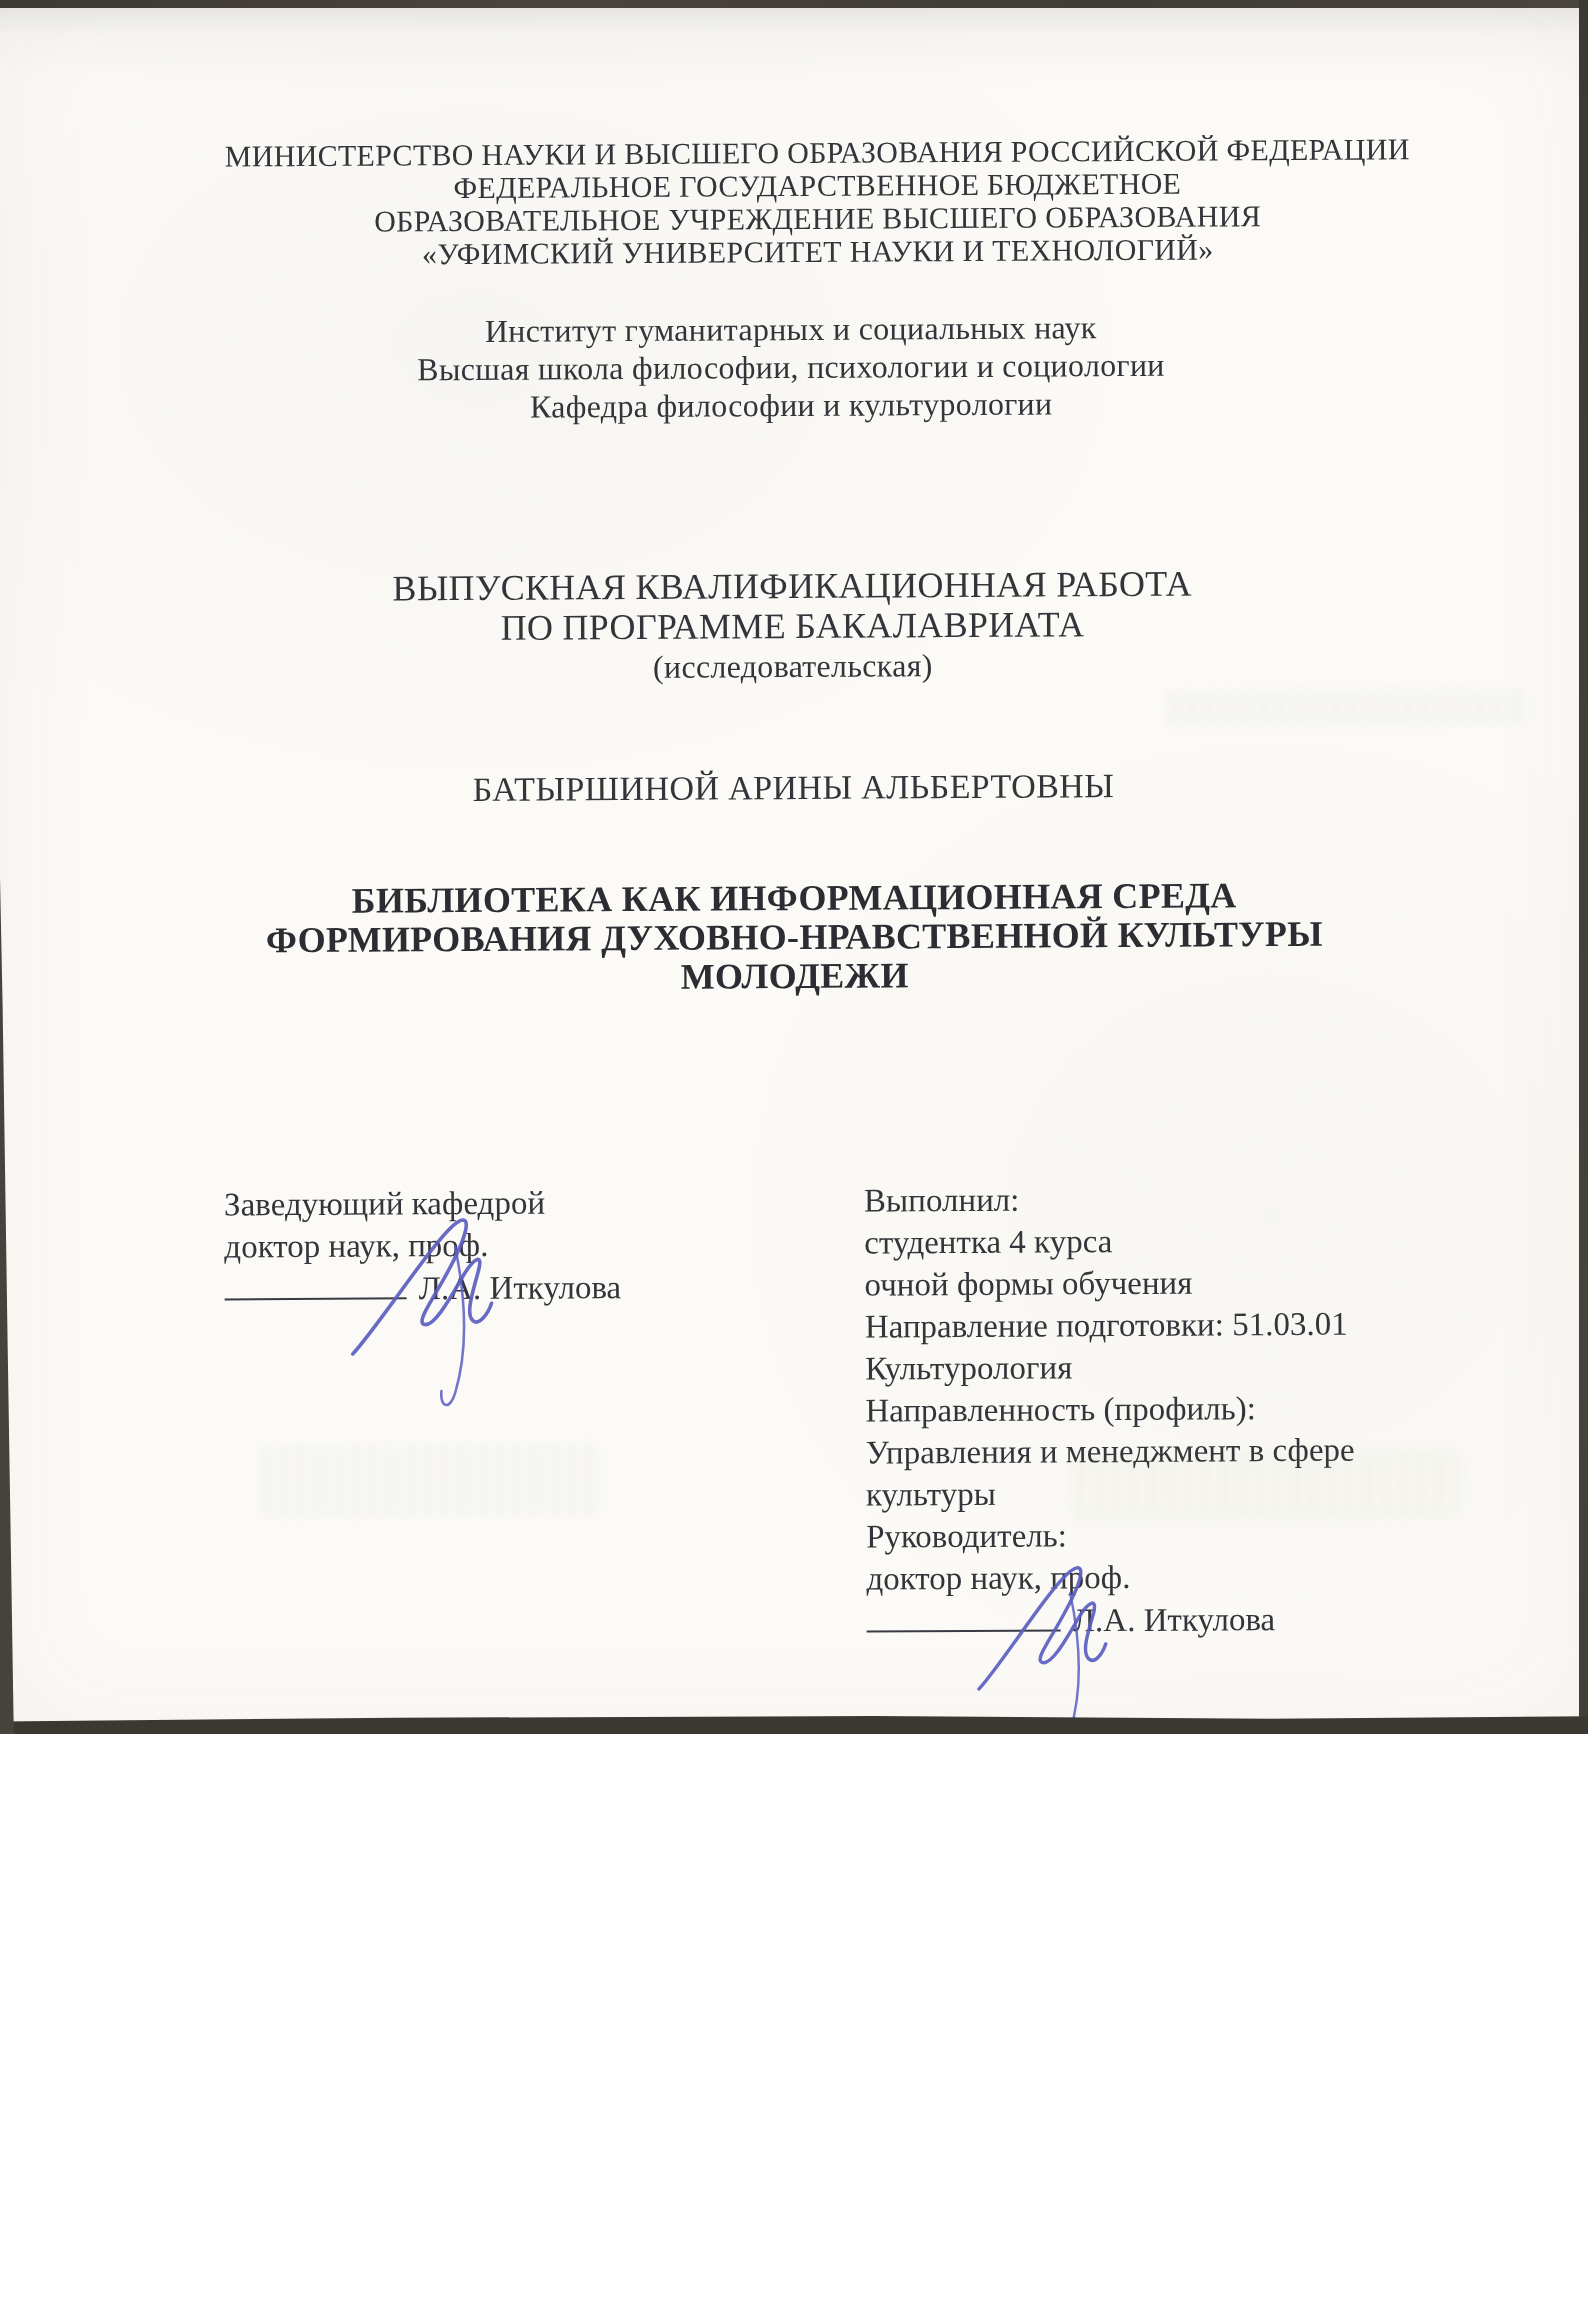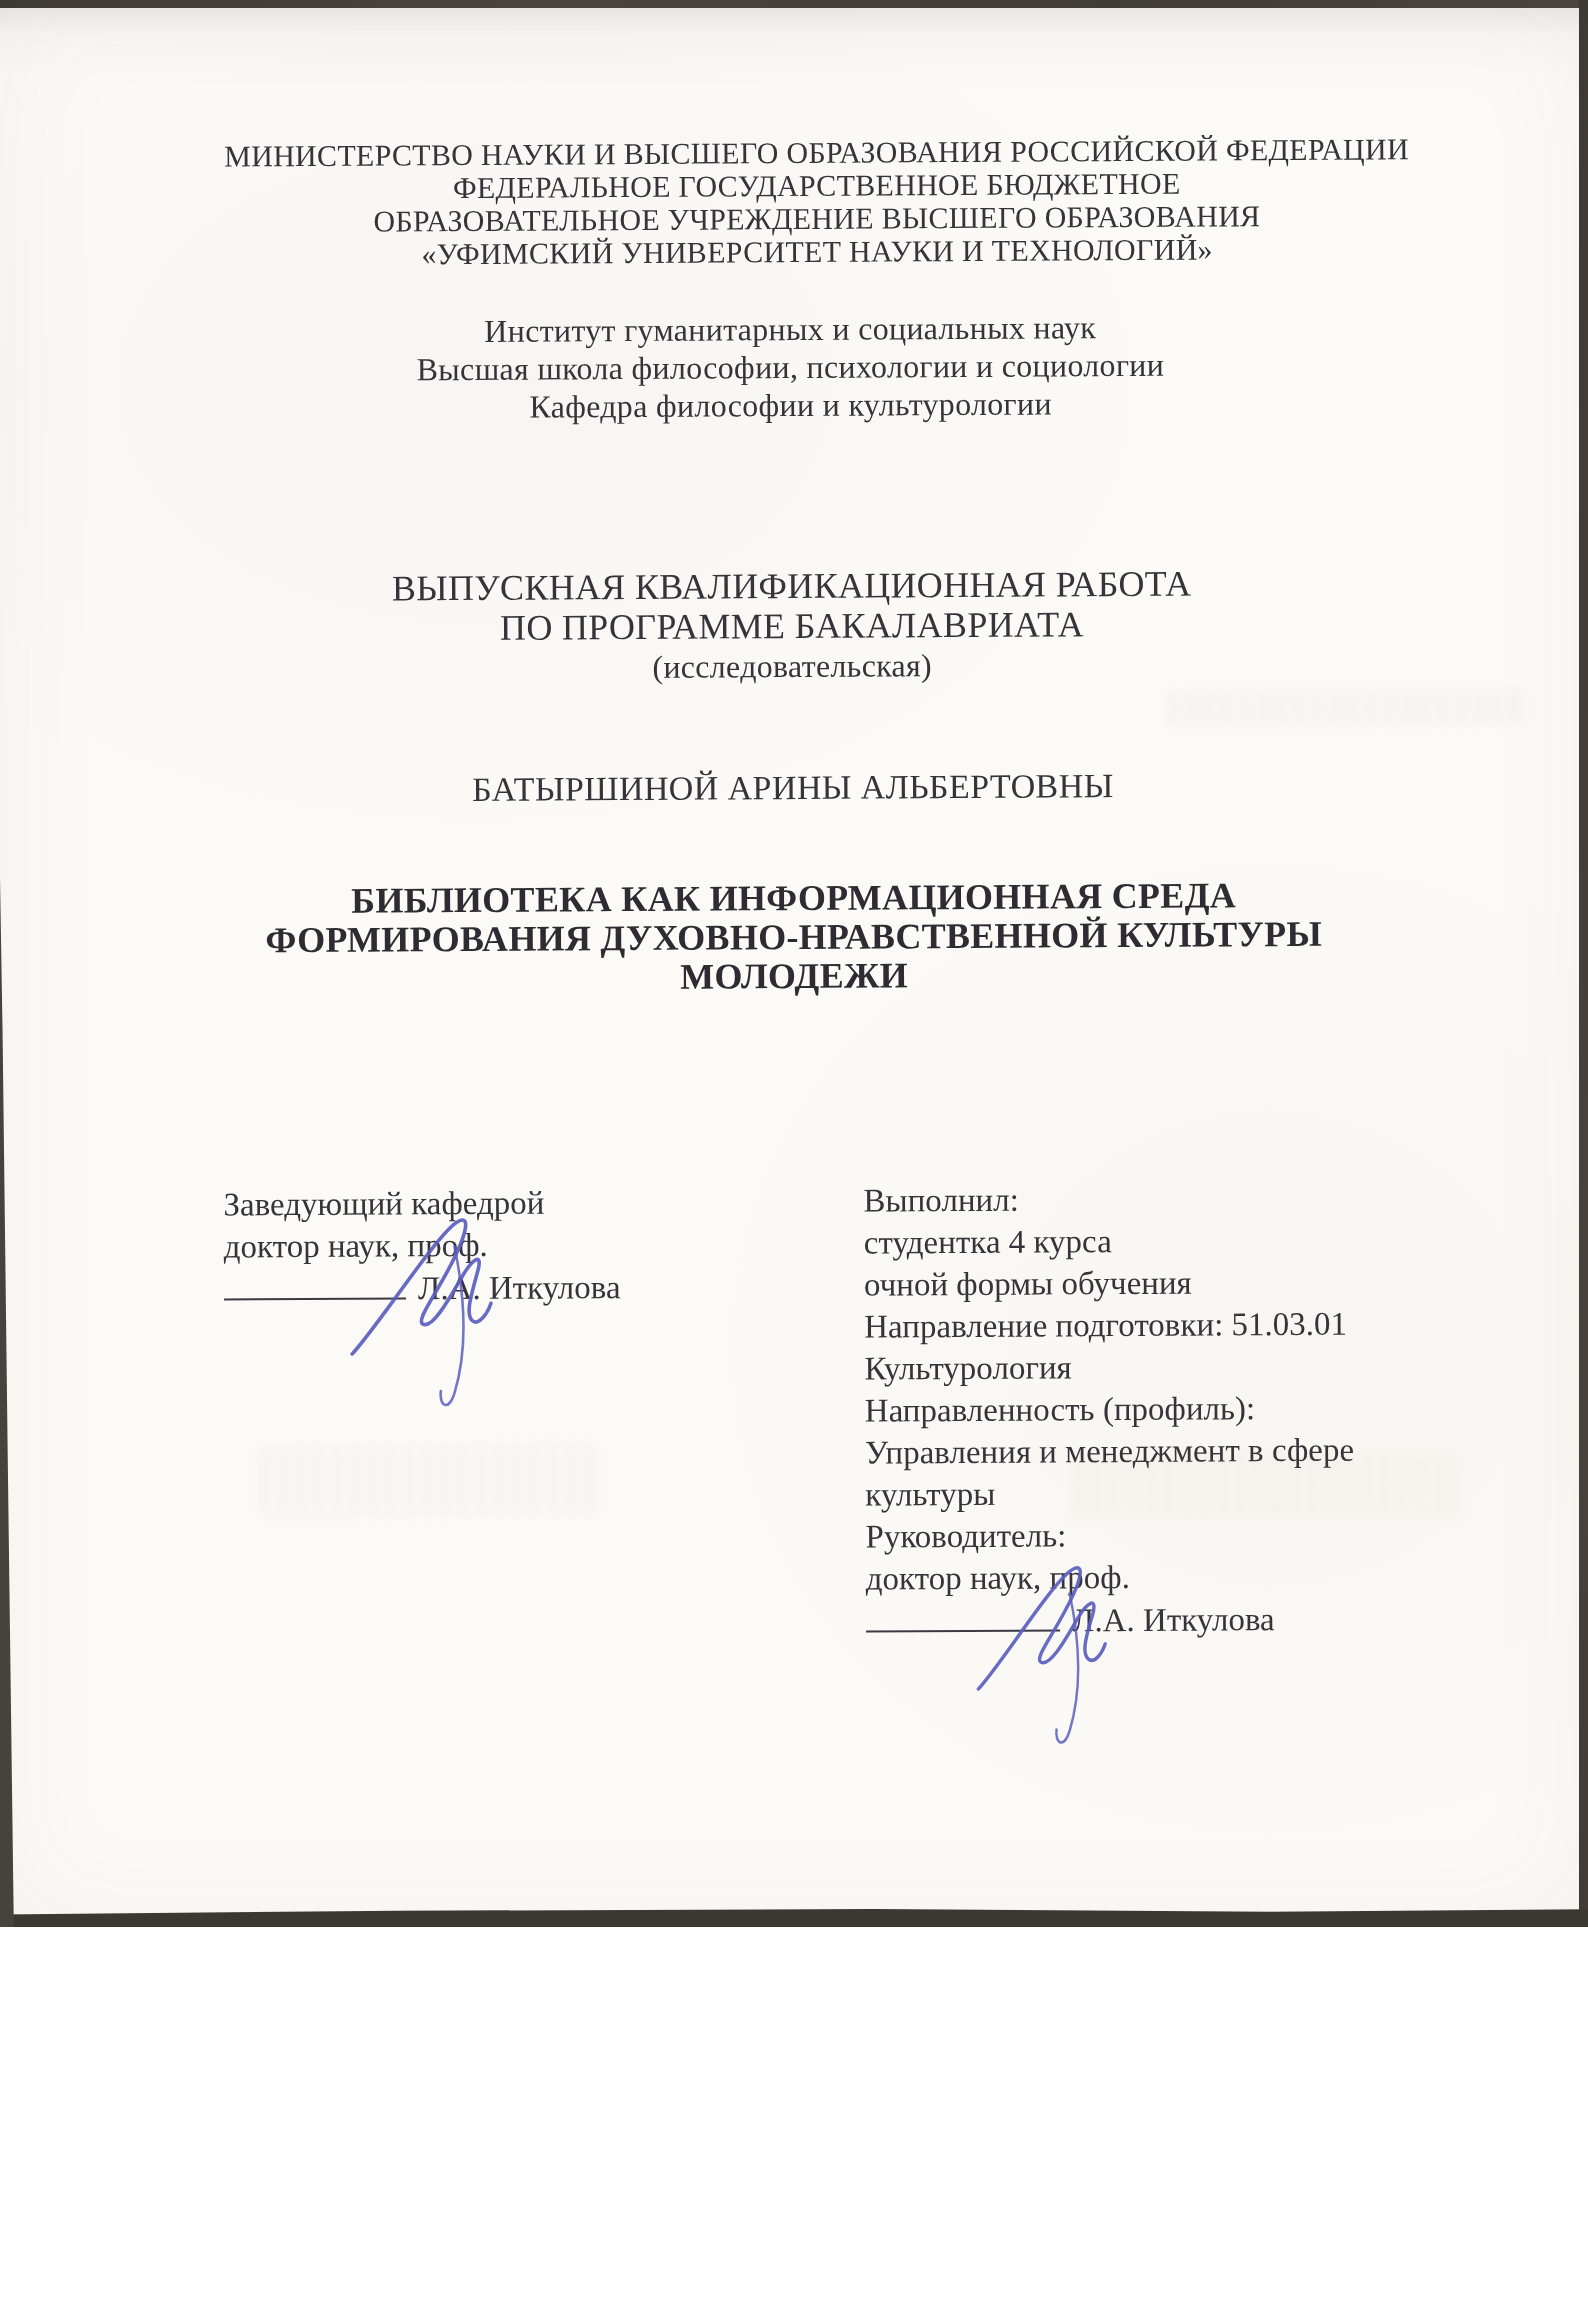--- a/index.html
+++ b/index.html
@@ -8,21 +8,21 @@
     --scan-edge:#44403a;
     --signature-ink:#5a5ec0;
   }
   *{margin:0;padding:0;box-sizing:border-box;}
   body{
     width:1588px;height:2307px;
     font-family:"Liberation Serif","DejaVu Serif",serif;
     background:#fff;
   }
   .scan{
-    position:relative;width:1588px;height:1927px;overflow:hidden;
+    position:relative;width:1588px;height:1734px;overflow:hidden;
     background:
       radial-gradient(1032px 688px at 30% 20%, rgba(120,120,135,0.035), transparent 70%),
       radial-gradient(860px 774px at 80% 70%, rgba(120,120,100,0.03), transparent 70%),
       linear-gradient(180deg, rgba(60,60,70,0.10) 0px, rgba(60,60,70,0.02) 34px, transparent 77px),
       var(--paper);
     box-shadow: inset 0 0 120px rgba(70,70,80,0.05);
     padding-left: 24px;
   }
   .content{
     position:absolute;inset:0;

